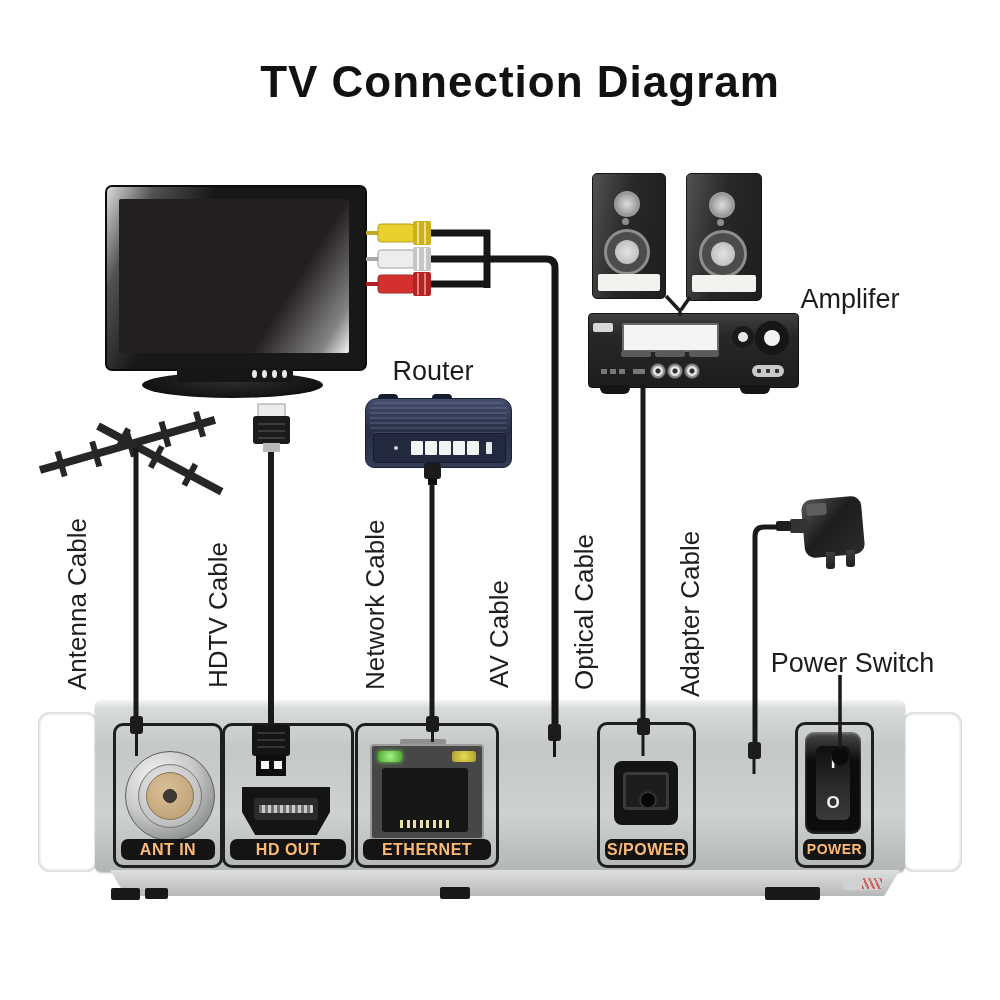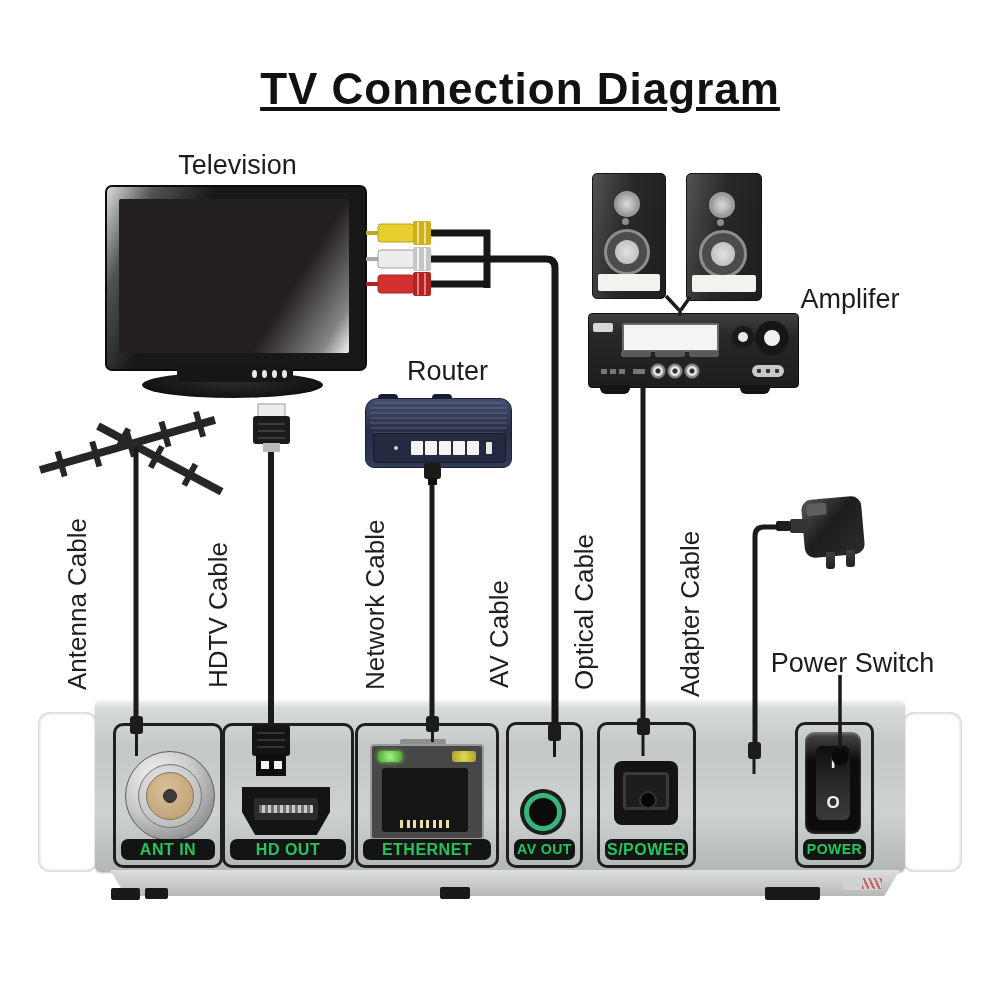--- a/index.html
+++ b/index.html
@@ -45,21 +45,21 @@
   
   .stb-face{background:linear-gradient(180deg,#f4f6f5 0%,#d6dad9 5%,#c4c8c7 28%,#cdd1d0 66%,#b2b6b5 100%);
      border-radius:6px;box-shadow:0 1px 2px rgba(0,0,0,.25);}
   .fins{background:repeating-linear-gradient(180deg,#eef0ef 0 5px,#c6cac9 5px 9px,#84888 9px 10px,#8b8f8e 10px 14px,#d0d4d3 14px 19px);
      border-radius:12px;box-shadow:inset 0 0 4px rgba(0,0,0,.35);}
   .stb-lip{background:linear-gradient(180deg,#dcdfde,#b5b8b7);border-radius:0 0 14px 14px;
      clip-path:polygon(0 0,100% 0,98% 100%,2% 100%);}
   .foot{background:#181818;border-radius:2px;position:absolute;}
   .port-box{position:absolute;border:3px solid #1f1f1f;border-radius:10px;}
   .port-pill{position:absolute;left:5px;right:5px;bottom:5px;height:21px;line-height:21px;border-radius:7px;
-     background:#141414;color:#22c55e;font-weight:bold;font-size:16px;text-align:center;letter-spacing:.5px;white-space:nowrap;}
+     background:#141414;color:#fdba74;font-weight:bold;font-size:16px;text-align:center;letter-spacing:.5px;white-space:nowrap;}
   .port-pill.sm{font-size:14px;}
   
   .circ{border-radius:50%;position:absolute;}
   .hdmi-port{background:#141414;clip-path:polygon(0 0,100% 0,100% 52%,85% 100%,15% 100%,0 52%);}
   .hdmi-inner{background:#2b2b2b;border-radius:3px;}
   .hdmi-tongue{background:repeating-linear-gradient(90deg,#6f6f6f 0 3px,#c9c9c9 3px 6px);border-radius:1px;}
   .eth-frame{background:#474747;border:2px solid #9b9b9b;border-radius:4px;}
   .eth-led{border-radius:3px;position:absolute;top:5px;width:24px;height:11px;}
   .eth-port{background:#161616;border-radius:3px;position:absolute;}
   .eth-pins{position:absolute;background:repeating-linear-gradient(90deg,#e9e1a2 0 3px,rgba(0,0,0,0) 3px 6.5px);}
@@ -73,24 +73,23 @@
      display:flex;flex-direction:column;justify-content:space-between;align-items:center;
      padding:7px 0;box-sizing:border-box;color:#f2f2f2;font-weight:bold;font-size:17px;}
   .redmark{background:repeating-linear-gradient(65deg,rgba(205,40,40,.65) 0 2px,rgba(0,0,0,0) 2px 5px);}
   .overlay{position:absolute;left:0;top:0;z-index:6;pointer-events:none;}
 </style>
 </head>
 <body>
 
 <div class="canvas">
 
-  <div class="abs title" style="left:40px;top:64px;width:960px;text-decoration:underline;">TV Connection Diagram</div>
-
-  <div class="abs dev-label" style="left:150px;top:150px;width:175px;">Television</div>
-  <div class="abs dev-label" style="left:378px;top:356px;width:110px;text-align:right;">Router</div>
+  <div class="abs title" style="left:40px;top:57px;width:960px;">TV Connection Diagram</div>
+
+  <div class="abs dev-label" style="left:378px;top:356px;width:110px;">Router</div>
   <div class="abs dev-label" style="left:790px;top:284px;width:120px;">Amplifer</div>
   <div class="abs dev-label" style="left:770px;top:648px;width:165px;">Power Switch</div>
 
   <div class="vlabel" style="left:91px;top:662px;">Antenna Cable</div>
   <div class="vlabel" style="left:232px;top:660px;">HDTV Cable</div>
   <div class="vlabel" style="left:389px;top:662px;">Network Cable</div>
   <div class="vlabel" style="left:513px;top:660px;">AV Cable</div>
   <div class="vlabel" style="left:598px;top:662px;">Optical Cable</div>
   <div class="vlabel" style="left:704px;top:669px;">Adapter Cable</div>
 
@@ -198,26 +197,20 @@
 
   <div class="port-box" style="left:222px;top:723px;width:126px;height:139px;">
     <div class="abs hdmi-port" style="left:17px;top:61px;width:88px;height:48px;">
       <div class="abs hdmi-inner" style="left:12px;top:11px;width:64px;height:22px;">
         <div class="abs hdmi-tongue" style="left:5px;top:7px;width:54px;height:8px;"></div>
       </div>
     </div>
     <div class="port-pill">HD OUT</div>
   </div>
 
-  <div class="port-box" style="left:506px;top:722px;width:71px;height:140px;">
-    <div class="circ" style="left:11px;top:64px;width:46px;height:46px;background:#1d1d1d;">
-      <div class="circ" style="left:4px;top:4px;width:28px;height:28px;border:5px solid #38b57c;background:#0b0b0b;"></div>
-    </div>
-    <div class="port-pill sm">AV OUT</div>
-  </div>
 
   <div class="port-box" style="left:597px;top:722px;width:93px;height:140px;">
     <div class="abs spdif-outer" style="left:14px;top:36px;width:64px;height:64px;">
       <div class="spdif-inner" style="left:9px;top:11px;width:40px;height:32px;"></div>
       <div class="circ" style="left:25px;top:30px;width:14px;height:14px;background:#060606;border:2px solid #333;"></div>
     </div>
     <div class="port-pill">S/POWER</div>
   </div>
 
 

